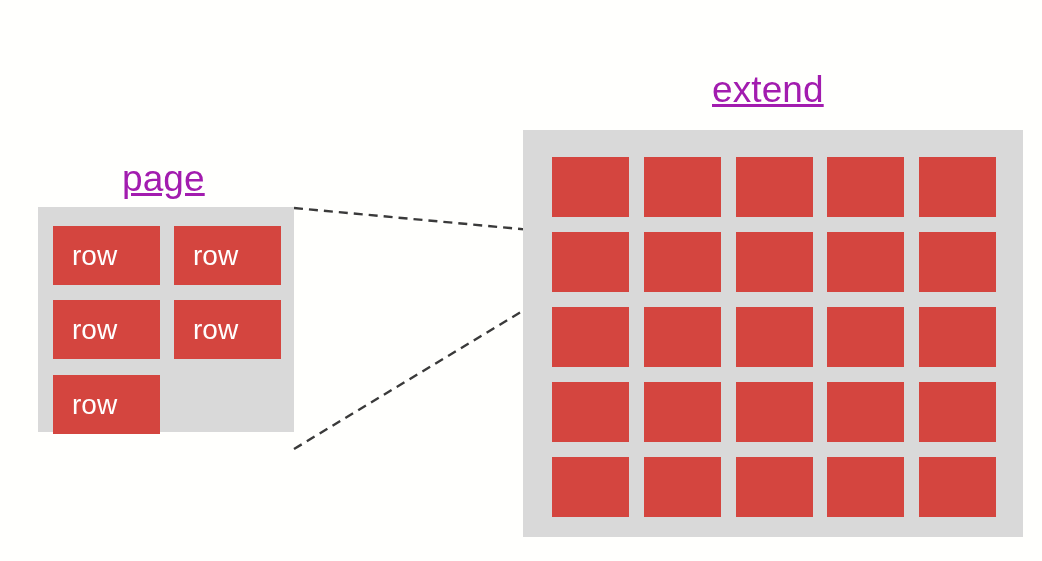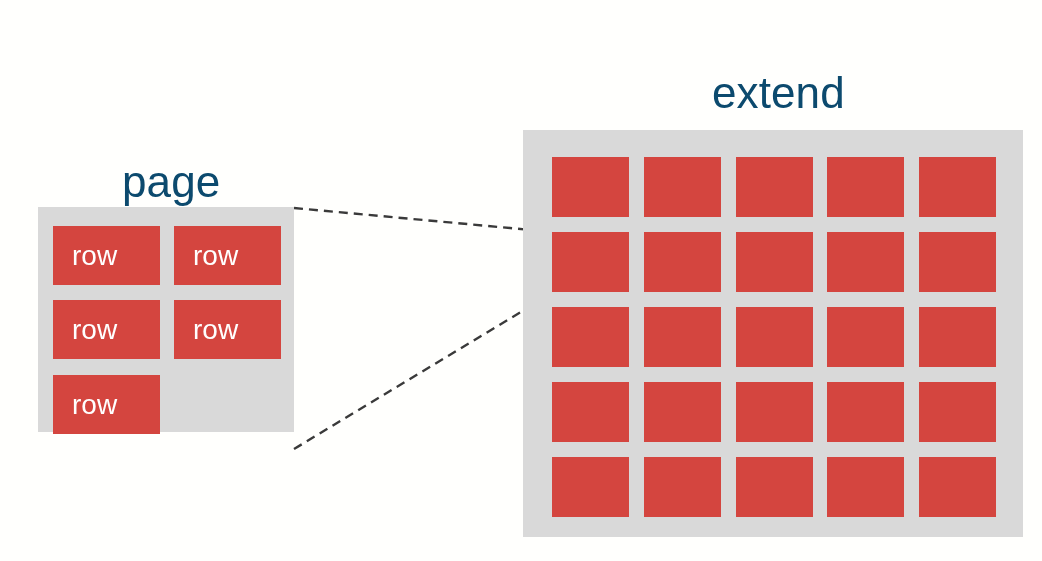--- a/index.html
+++ b/index.html
@@ -28,26 +28,27 @@
     width: 1042px;
     height: 561px;
     z-index: 1;
     pointer-events: none;
   }
 
   
   .diagram-label {
     position: absolute;
     z-index: 4;
-    color: #0c4a6e;
-    font-size: 44px;
+    color: #a21caf;
+    font-size: 37px;
     line-height: 1;
     white-space: nowrap;
     font-weight: 400;
     letter-spacing: 0.1px;
+    text-decoration: underline;
   }
   #label-page {
     left: 122px;
     top: 160px;
   }
   #label-extend {
     left: 712px;
     top: 71px;
   }
 

